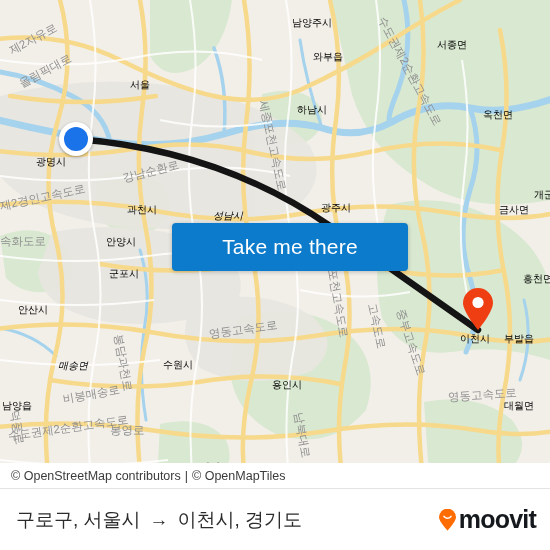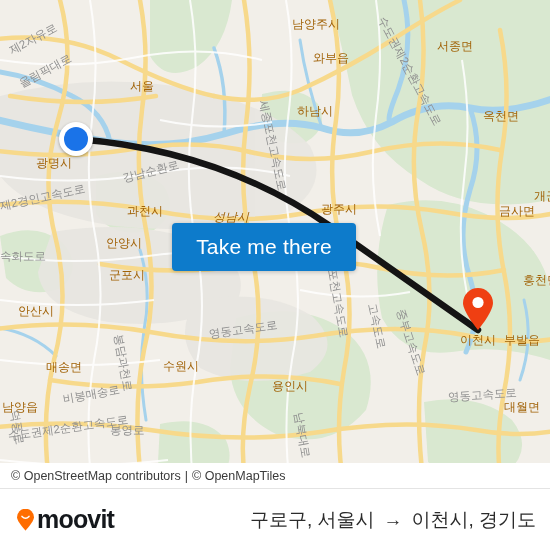--- a/index.html
+++ b/index.html
@@ -63,21 +63,21 @@
     position: absolute;
     width: 34px;
     height: 44px;
   }
 
   
   #cta {
     position: absolute;
     left: 172px;
     top: 223px;
-    width: 184px;
+    width: 236px;
     height: 48px;
     background: #0d7bcb;
     border: none;
     border-radius: 4px;
     color: #ffffff;
     font-family: "Liberation Sans", sans-serif;
     font-size: 21px;
     letter-spacing: 0.2px;
     cursor: pointer;
     box-shadow: 0 1px 4px rgba(0,0,0,0.22);
@@ -154,21 +154,21 @@
 
   
   .lbl {
     position: absolute;
     color: #7b7b7b;
     font-size: 12px;
     white-space: nowrap;
     transform-origin: left center;
     pointer-events: none;
   }
-  .lbl.city { color: #a16207; font-size: 12px; }
+  .lbl.city { color: #000000; font-size: 10px; }
   .lbl.road { color: #8f8f8f; font-size: 11.5px; }
 </style>
 </head>
 <body>
 
 <div id="page">
 
   <div id="map">
 
     <svg id="map-canvas" viewBox="0 0 550 488">
@@ -262,32 +262,32 @@
         <div class="lbl city" style="left: 297px; top: 103px;">하남시</div>
         <div class="lbl road" style="left: 263px; top: 93px; transform: rotate(78deg);">세종포천고속도로</div>
         <div class="lbl city" style="left: 437px; top: 38px;">서종면</div>
         <div class="lbl city" style="left: 483px; top: 108px;">옥천면</div>
         <div class="lbl road" style="left: 381px; top: 10px; transform: rotate(62deg);">수도권제2순환고속도로</div>
         <div class="lbl road" style="left: 0px; top: 199px; transform: rotate(-12deg);">제2경인고속도로</div>
         <div class="lbl city" style="left: 127px; top: 203px;">과천시</div>
         <div class="lbl city" style="left: 106px; top: 235px;">안양시</div>
         <div class="lbl city" style="left: 89px; top: 267px; margin-left: 20px;">군포시</div>
         <div class="lbl city" style="left: 18px; top: 303px;">안산시</div>
-        <div class="lbl road" style="left: 0px; top: 249px;">속화도로</div>
+        <div class="lbl road" style="left: 0px; top: 234px;">속화도로</div>
         <div class="lbl city" style="left: 213px; top: 209px; font-style: italic;">성남시</div>
         <div class="lbl city" style="left: 321px; top: 201px;">광주시</div>
         <div class="lbl road" style="left: 332px; top: 262px; transform: rotate(80deg);">포천고속도로</div>
         <div class="lbl city" style="left: 499px; top: 203px;">금사면</div>
         <div class="lbl city" style="left: 523px; top: 272px;">흥천면</div>
         <div class="lbl city" style="left: 534px; top: 188px;">개군면</div>
         <div class="lbl road" style="left: 209px; top: 327px; transform: rotate(-8deg);">영동고속도로</div>
         <div class="lbl city" style="left: 272px; top: 378px;">용인시</div>
         <div class="lbl road" style="left: 298px; top: 405px; transform: rotate(80deg);">남북대로</div>
         <div class="lbl city" style="left: 163px; top: 358px;">수원시</div>
-        <div class="lbl city" style="left: 46px; top: 359px;">매송면</div>
+        <div class="lbl city" style="left: 58px; top: 359px; font-style: italic;">매송면</div>
         <div class="lbl city" style="left: 2px; top: 399px;">남양읍</div>
         <div class="lbl road" style="left: 63px; top: 392px; transform: rotate(-10deg);">비봉매송로</div>
         <div class="lbl road" style="left: 8px; top: 429px; transform: rotate(-8deg);">수도권제2순환고속도로</div>
         <div class="lbl road" style="left: 110px; top: 423px;">봉영로</div>
         <div class="lbl road" style="left: 118px; top: 327px; transform: rotate(80deg);">봉담과천로</div>
         <div class="lbl city" style="left: 190px; top: 460px;">오산시</div>
         <div class="lbl city" style="left: 504px; top: 332px;">부발읍</div>
         <div class="lbl city" style="left: 504px; top: 399px;">대월면</div>
         <div class="lbl road" style="left: 448px; top: 390px; transform: rotate(-4deg);">영동고속도로</div>
         <div class="lbl road" style="left: 400px; top: 302px; transform: rotate(72deg);">중부고속도로</div>
@@ -316,27 +316,27 @@
       <a href="#">OpenStreetMap contributors</a>
       <span class="attr-sep">|</span>
       <span>©</span>
       <span>&nbsp;</span>
       <a href="#">OpenMapTiles</a>
     </div>
   </div>
 
   <div id="footer">
 
+    <div id="route-summary">
+      <span>구로구, 서울시</span>
+      <span class="arrow">→</span>
+      <span>이천시, 경기도</span>
+    </div>
+
     <div id="brand">
       <svg class="brand-mark" viewBox="0 0 19 22">
         <path d="M9.5 21.5 C9.5 21.5 1 12.5 1 8.2 A8.5 8.5 0 1 1 18 8.2 C18 12.5 9.5 21.5 9.5 21.5 Z" fill="#ff6d00"></path>
         <path d="M6 7.4 Q9.5 11.2 13 7.4" stroke="#ffffff" stroke-width="1.5" fill="none" stroke-linecap="round"></path>
       </svg>
       <span class="brand-word">moovit</span>
     </div>
-
-    <div id="route-summary">
-      <span>구로구, 서울시</span>
-      <span class="arrow">→</span>
-      <span>이천시, 경기도</span>
-    </div>
   </div>
 </div>
 
 </body></html>

